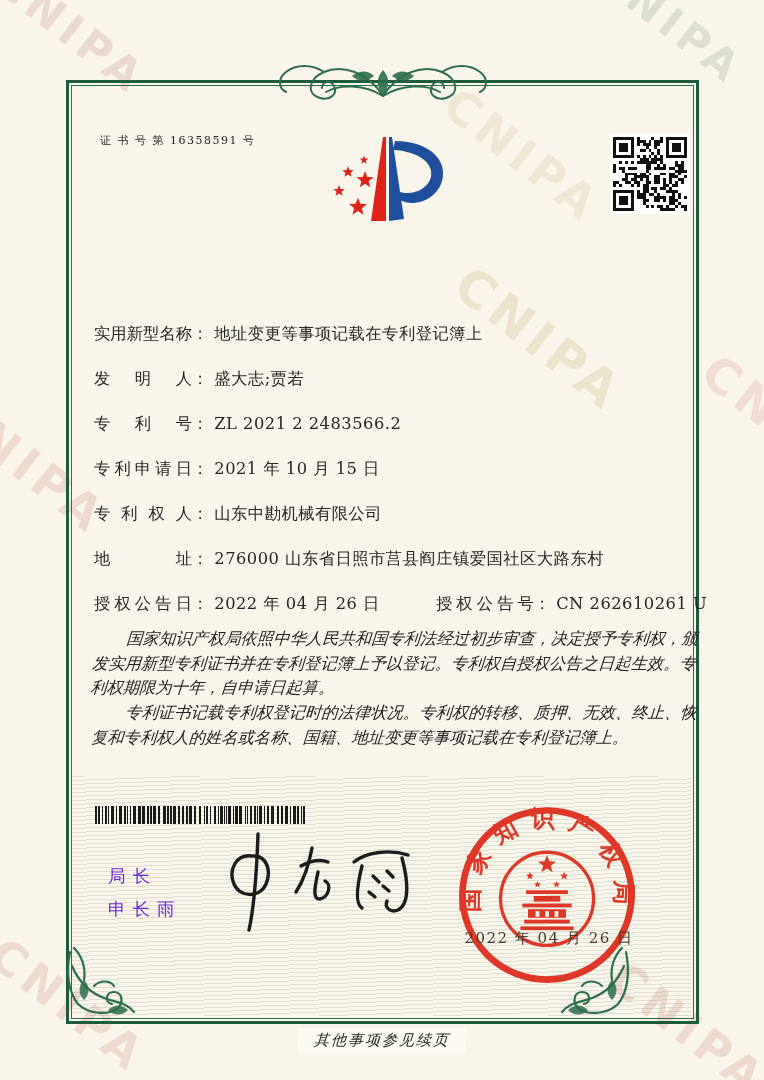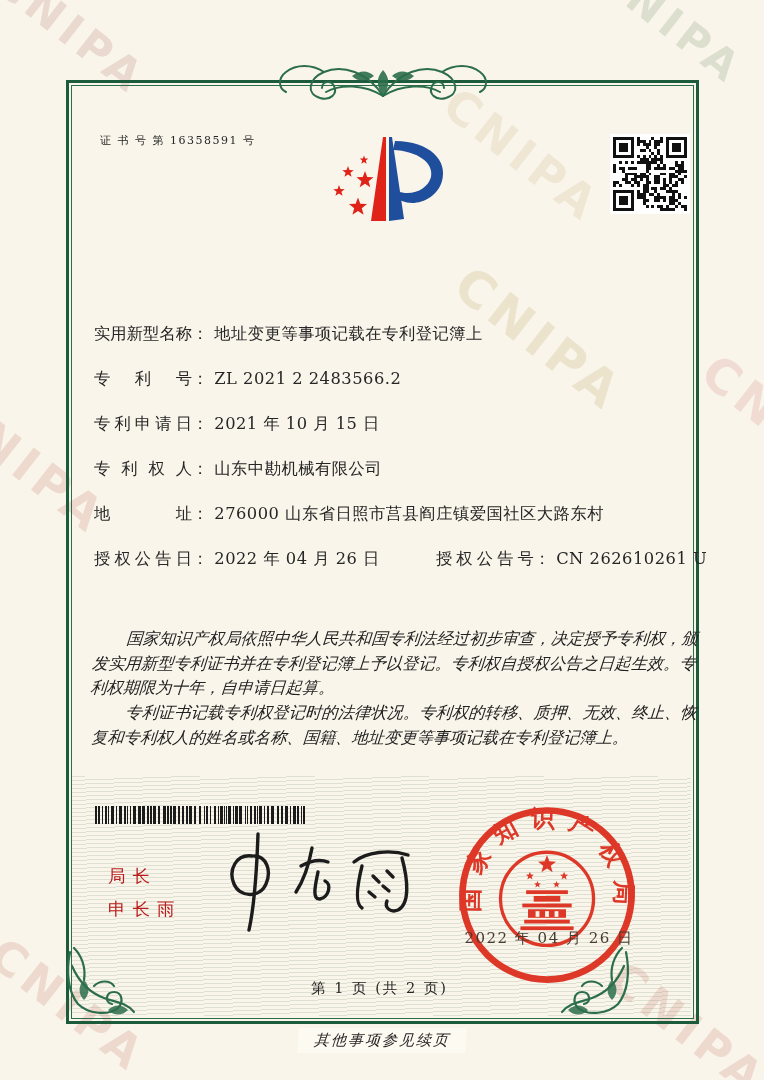--- a/index.html
+++ b/index.html
@@ -47,21 +47,21 @@
   .fcolon{display:inline-block;vertical-align:top;}
   .fvalue{display:inline-block;margin-left:6px;vertical-align:top;letter-spacing:.5px;}
   .fgroup2{display:inline-block;margin-left:56px;}
   
   .body-text{position:absolute;left:92px;top:627px;width:604px;z-index:2;
              font-size:16.3px;line-height:24.6px;text-align:justify;color:#222;}
   .body-text p{margin:0;text-indent:2em;font-style:italic;transform:skewX(-4deg);}
   
   .barcode{position:absolute;left:95px;top:806px;z-index:3;}
   .signer{position:absolute;left:108px;top:860px;z-index:3;font-size:17.5px;
-          letter-spacing:7px;line-height:33px;color:#b91c1c;}
+          letter-spacing:7px;line-height:33px;color:#6d28d9;}
   .signature{position:absolute;left:208px;top:822px;z-index:3;}
   
   .seal{position:absolute;left:452px;top:800px;z-index:3;opacity:.93;}
   .seal-date{position:absolute;left:460px;top:929px;width:178px;text-align:center;z-index:4;
              font-size:15px;letter-spacing:1.5px;color:#453b31;}
   
   .page-footer{position:absolute;left:66px;top:979px;width:627px;text-align:center;
                font-size:14.5px;letter-spacing:2px;z-index:3;}
   .cont-note{position:absolute;left:0;top:1028px;width:764px;text-align:center;z-index:2;}
   .cont-note span{display:inline-block;background:#fdfaf1;padding:3px 16px;
@@ -366,20 +366,23 @@
         <rect x="24" y="24" width="1" height="1"></rect>
       </g>
     </svg>
 
 
   <div class="fields">
     <div class="frow">
       <span class="flabel">实用新型名称</span><span class="fcolon">：</span><span class="fvalue">地址变更等事项记载在专利登记簿上</span>
     </div>
     <div class="frow">
+      <span class="flabel">发明人</span><span class="fcolon">：</span><span class="fvalue">盛大志;贾若</span>
+    </div>
+    <div class="frow">
       <span class="flabel">专利号</span><span class="fcolon">：</span><span class="fvalue">ZL 2021 2 2483566.2</span>
     </div>
     <div class="frow">
       <span class="flabel">专利申请日</span><span class="fcolon">：</span><span class="fvalue">2021 年 10 月 15 日</span>
     </div>
     <div class="frow">
       <span class="flabel">专利权人</span><span class="fcolon">：</span><span class="fvalue">山东中勘机械有限公司</span>
     </div>
     <div class="frow">
       <span class="flabel">地址</span><span class="fcolon">：</span><span class="fvalue">276000 山东省日照市莒县阎庄镇爱国社区大路东村</span>
@@ -499,18 +502,17 @@
       <rect x="80" y="115" width="40" height="9"></rect>
       <rect x="88" y="117" width="4" height="6" fill="#faf5ea"></rect>
       <rect x="98" y="117" width="4" height="6" fill="#faf5ea"></rect>
       <rect x="108" y="117" width="4" height="6" fill="#faf5ea"></rect>
       <rect x="76" y="126" width="48" height="4"></rect>
       <rect x="72" y="133" width="56" height="4"></rect>
     </g>
   </svg>
   <div class="seal-date">2022 年 04 月 26 日</div>
 
-  <div class="page-footer">第 1 页 (共 2 页)</div>
   <div class="cont-note">
     <span>其他事项参见续页</span>
   </div>
 
 </div>
 
 </body></html>

